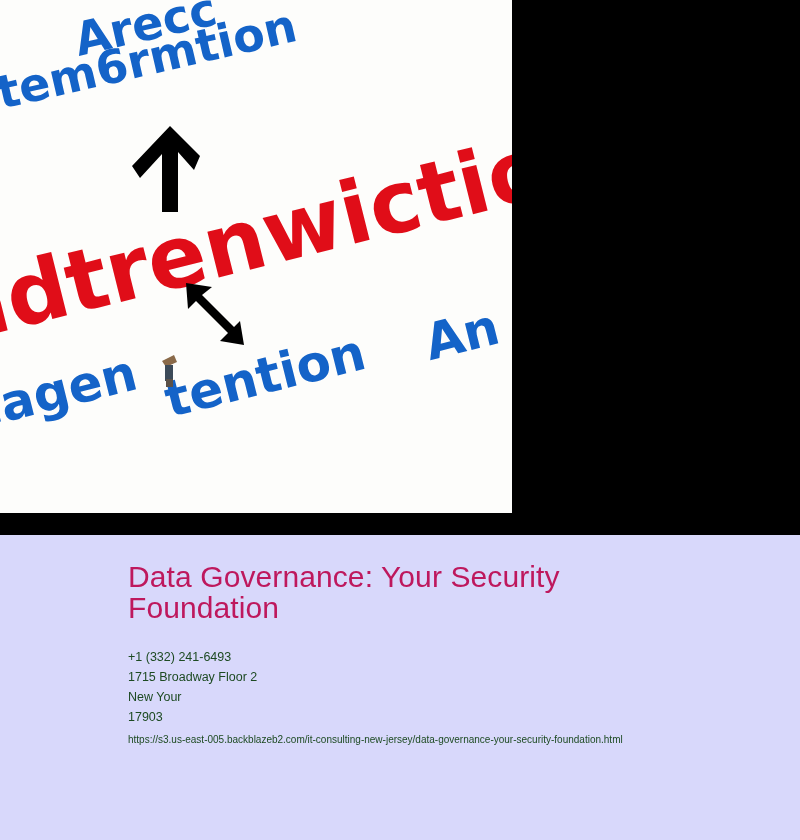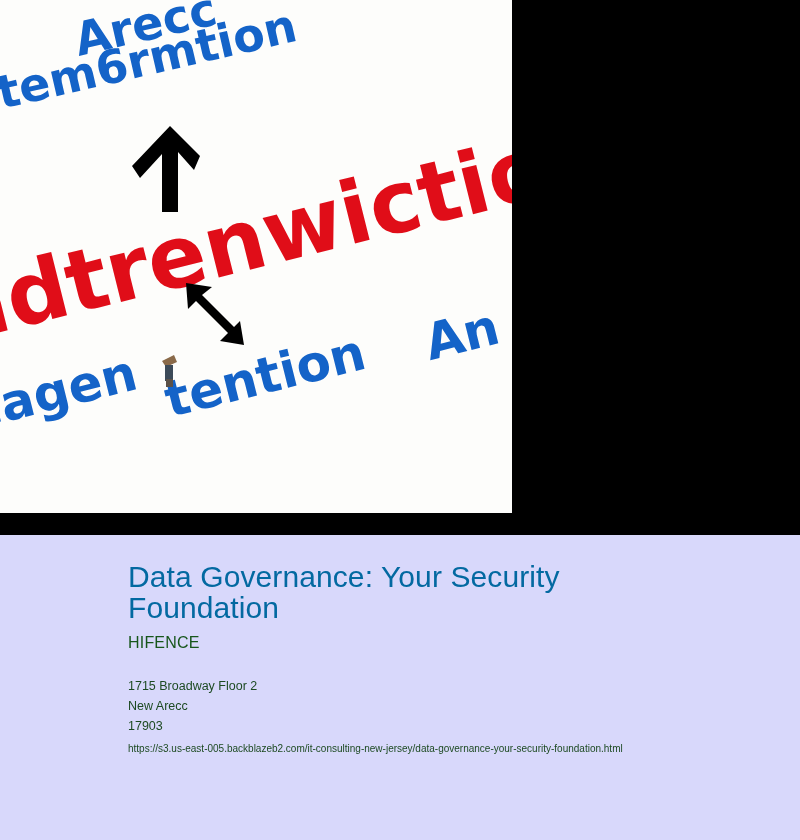--- a/index.html
+++ b/index.html
@@ -138,21 +138,21 @@
     top: 26px;
     width: 640px;
   }
 
   .page-title {
     margin: 0;
     font-family: "Liberation Sans", sans-serif;
     font-weight: 400;
     font-size: 30px;
     line-height: 31px;
-    color: #0369a1;
+    color: #be185d;
     max-width: 480px;
     letter-spacing: 0.1px;
   }
 
   .brand-name {
     margin: 11px 0 0 0;
     font-family: "Liberation Sans", sans-serif;
     font-weight: 400;
     font-size: 16px;
     line-height: 18px;
@@ -216,25 +216,25 @@
       </svg>
 
     </div>
   </div>
 
   <div class="info-panel">
     <div class="info-inner">
 
       <h1 class="page-title">Data Governance: Your Security Foundation</h1>
 
-      <div class="brand-name">HIFENCE</div>
 
       <div class="contact-block">
+        <div class="contact-line">+1 (332) 241-6493</div>
         <div class="contact-line">1715 Broadway Floor 2</div>
-        <div class="contact-line">New Arecc</div>
+        <div class="contact-line">New Your</div>
         <div class="contact-line">17903</div>
       </div>
 
       <div class="source-url">https://s3.us-east-005.backblazeb2.com/it-consulting-new-jersey/data-governance-your-security-foundation.html</div>
 
     </div>
   </div>
 
 </div>
 

